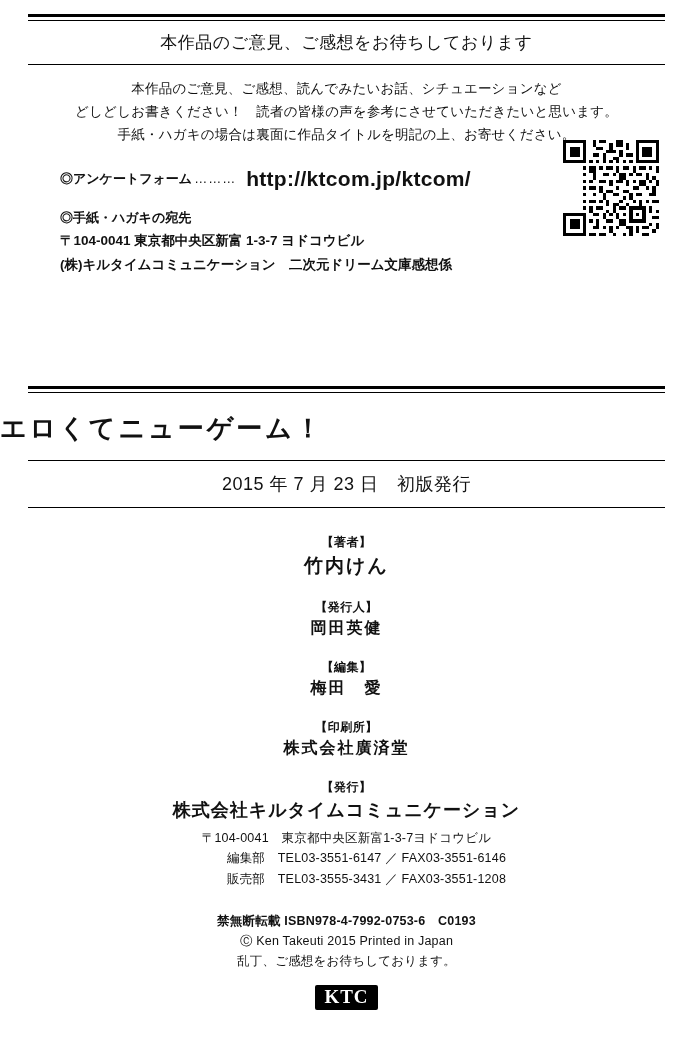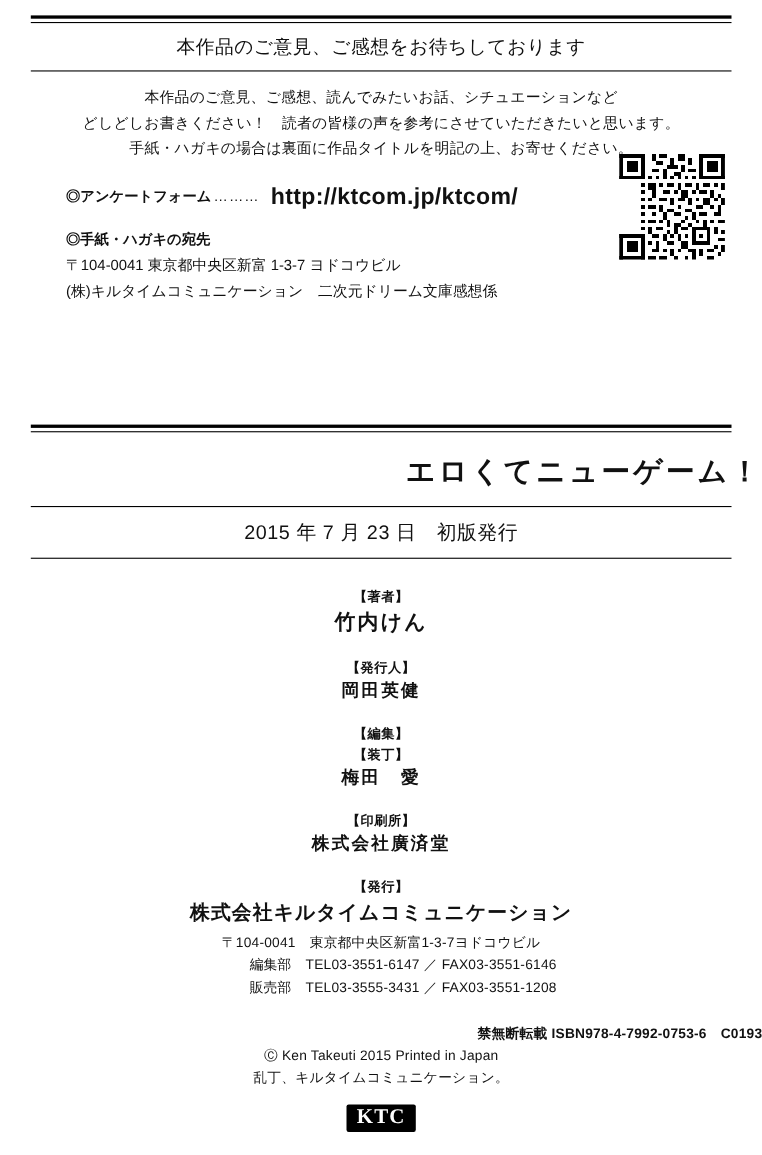--- a/index.html
+++ b/index.html
@@ -74,21 +74,21 @@
   .fb-addr-block {
     margin: 16px 0 0 60px;
     font-size: 13px;
     line-height: 1.75;
   }
   .fb-addr-head {
     font-weight: bold;
     font-size: 13px;
   }
   .fb-addr-line {
-    font-weight: normal;
+    font-weight: bold;
     font-size: 13.5px;
     white-space: nowrap;
   }
   .qr {
     position: absolute;
     right: 34px;
     top: 126px;
     width: 96px;
     height: 96px;
   }
@@ -103,21 +103,21 @@
   }
   .col-rule-thick {
     border-top: 3px solid #000;
     margin: 0 28px;
   }
   .col-rule-thin {
     border-top: 1px solid #000;
     margin: 3px 28px 0 28px;
   }
   .book-title {
-    text-align: right;
+    text-align: left;
     font-size: 26px;
     font-weight: bold;
     letter-spacing: 3px;
     margin: 18px 0 14px 0;
   }
   .col-rule-mid {
     border-top: 1.5px solid #000;
     margin: 0 28px;
   }
   .pubdate {
@@ -171,21 +171,20 @@
 
   .legal {
     text-align: center;
     margin-top: 22px;
     font-size: 12.5px;
     line-height: 1.6;
     letter-spacing: 0.2px;
   }
   .legal .isbn {
     font-weight: bold;
-    text-align: right;
   }
 
   .logo-wrap {
     text-align: center;
     margin-top: 14px;
   }
   .ktc-logo {
     display: inline-block;
     font-size: 19px;
     font-weight: bold;
@@ -388,41 +387,40 @@
         <div class="credit-name">竹内けん</div>
       </div>
       <div>
         <div class="credit-role">【発行人】</div>
         <div class="credit-name small">岡田英健</div>
       </div>
       <div>
         <div class="credit-role">【編集】</div>
       </div>
       <div>
-        <div class="credit-role">【装丁】</div>
         <div class="credit-name small">梅田　愛</div>
       </div>
       <div>
         <div class="credit-role">【印刷所】</div>
         <div class="credit-name small">株式会社廣済堂</div>
       </div>
 
       <div>
         <div class="credit-role">【発行】</div>
         <div class="credit-name pub">株式会社キルタイムコミュニケーション</div>
         <div class="pub-addr">〒104-0041　東京都中央区新富1-3-7ヨドコウビル</div>
         <div class="pub-tel">編集部　TEL03-3551-6147 ／ FAX03-3551-6146</div>
         <div class="pub-tel">販売部　TEL03-3555-3431 ／ FAX03-3551-1208</div>
       </div>
     </div>
 
     <div class="legal">
       <div class="isbn">禁無断転載 ISBN978-4-7992-0753-6　C0193</div>
       <div>Ⓒ Ken Takeuti 2015 Printed in Japan</div>
-      <div>乱丁、キルタイムコミュニケーション。</div>
+      <div>乱丁、ご感想をお待ちしております。</div>
     </div>
 
     <div class="logo-wrap">
       <span class="ktc-logo">KTC</span>
     </div>
 
   </div>
 
 </div>
 

